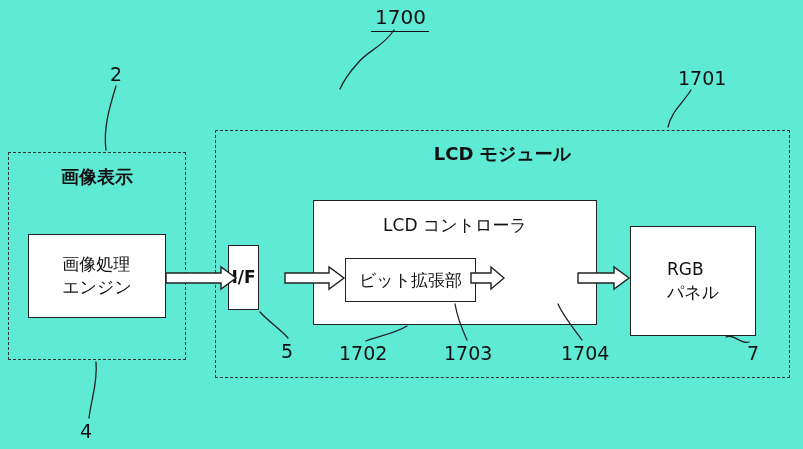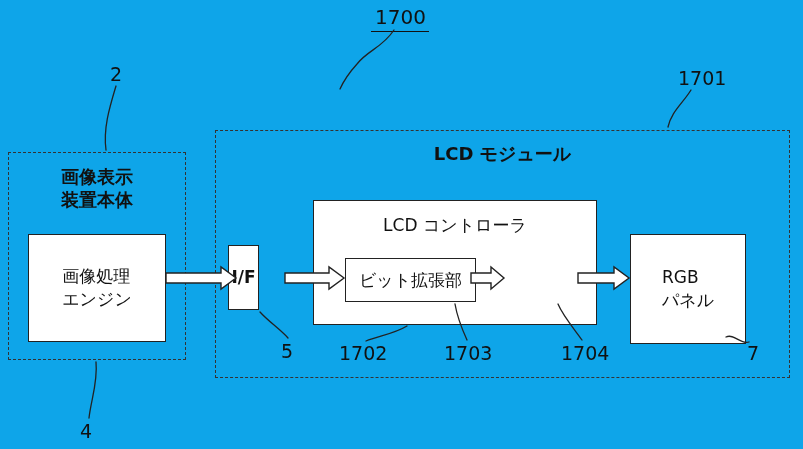--- a/index.html
+++ b/index.html
@@ -4,21 +4,21 @@
 <style>
   html, body {
     margin: 0;
     padding: 0;
     background: #ffffff;
   }
   .canvas {
     position: relative;
     width: 803px;
     height: 449px;
-    background: #0ea5e9;
+    background: #5eead4;
     font-family: "DejaVu Sans", sans-serif;
     color: #111111;
     overflow: hidden;
   }
   .abs { position: absolute; }
   .ref-num {
     font-size: 19px;
     color: #111111;
     white-space: nowrap;
   }
@@ -86,25 +86,24 @@
   <div class="abs ref-num" style="left:80px; top:420px;">4</div>
   <div class="abs ref-num" style="left:281px; top:340px;">5</div>
   <div class="abs ref-num" style="left:339px; top:342px;">1702</div>
   <div class="abs ref-num" style="left:444px; top:342px;">1703</div>
   <div class="abs ref-num" style="left:561px; top:342px;">1704</div>
   <div class="abs ref-num" style="left:747px; top:342px;">7</div>
 
   <div class="abs dashed-box" style="left:8px; top:152px; width:178px; height:208px;">
     <div class="box-title" style="margin-top:12px;">
       <div>画像表示</div>
-      <div>装置本体</div>
     </div>
   </div>
 
-  <div class="abs solid-box" style="left:28px; top:234px; width:138px; height:108px;">
+  <div class="abs solid-box" style="left:28px; top:234px; width:138px; height:84px;">
     <div class="box-text">
       <div>画像処理</div>
       <div>エンジン</div>
     </div>
   </div>
 
   <div class="abs dashed-box" style="left:215px; top:130px; width:575px; height:248px;">
     <div class="box-title" style="margin-top:11px;">LCD モジュール</div>
   </div>
 
@@ -114,21 +113,21 @@
 
   <div class="abs solid-box" style="left:313px; top:200px; width:284px; height:125px; justify-content:flex-start;">
     <div class="box-text" style="margin-top:13px;">LCD コントローラ</div>
   </div>
 
   <div class="abs solid-box" style="left:345px; top:258px; width:131px; height:44px;">
     <div class="box-text">ビット拡張部</div>
   </div>
 
 
-  <div class="abs solid-box" style="left:630px; top:226px; width:116px; height:110px;margin-top:8px;">
+  <div class="abs solid-box" style="left:630px; top:226px; width:126px; height:110px;">
     <div class="box-text">
       <div>RGB</div>
       <div>パネル</div>
     </div>
   </div>
 
   <svg class="overlay-svg" viewBox="0 0 803 449">
 
     <path class="flow-arrow" d="M166,273 H221 V267 L236,278 L221,289 V283 H166 Z"></path>
     <path class="flow-arrow" d="M285,273 H329 V267 L344,278 L329,289 V283 H285 Z"></path>

